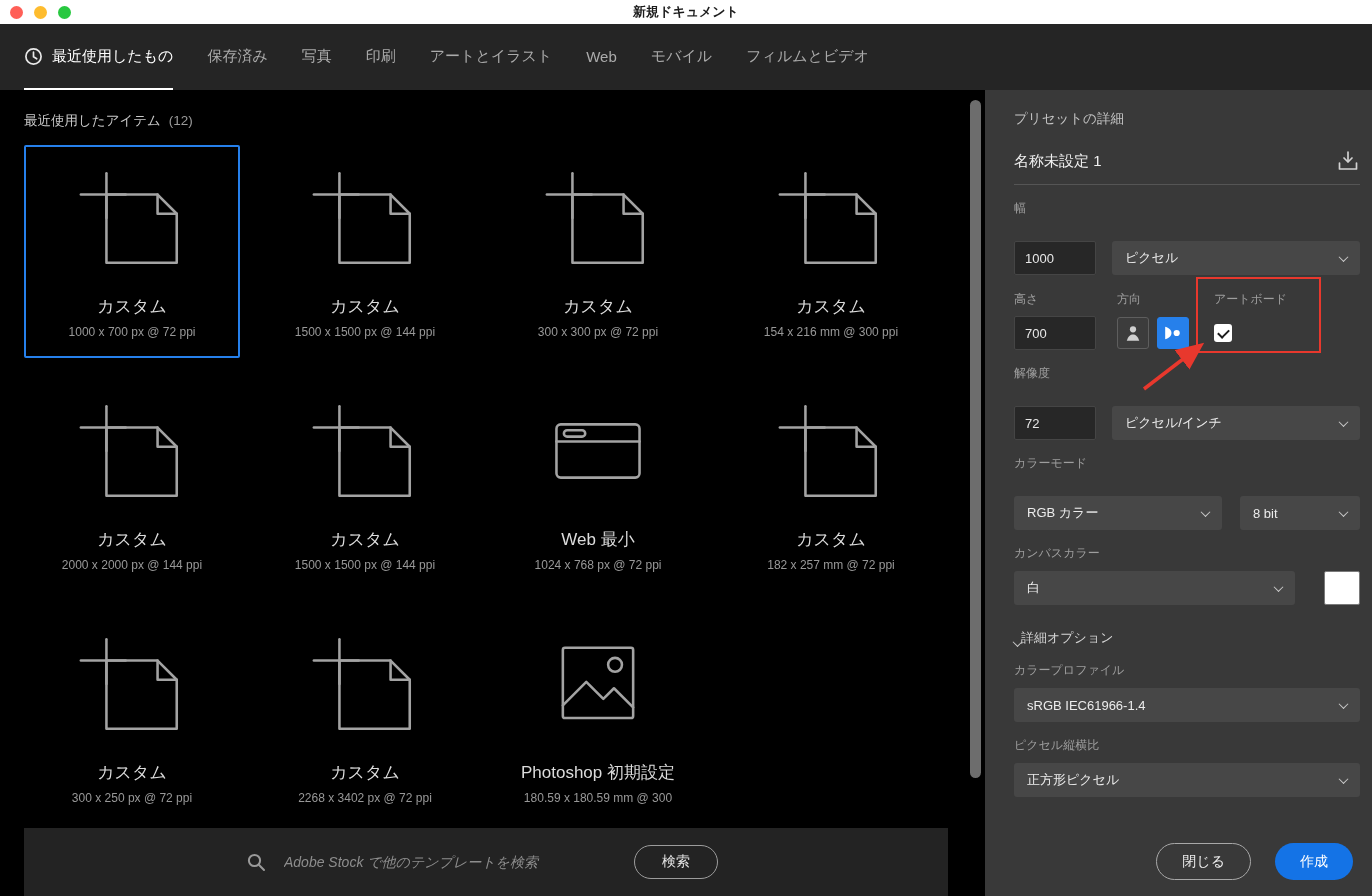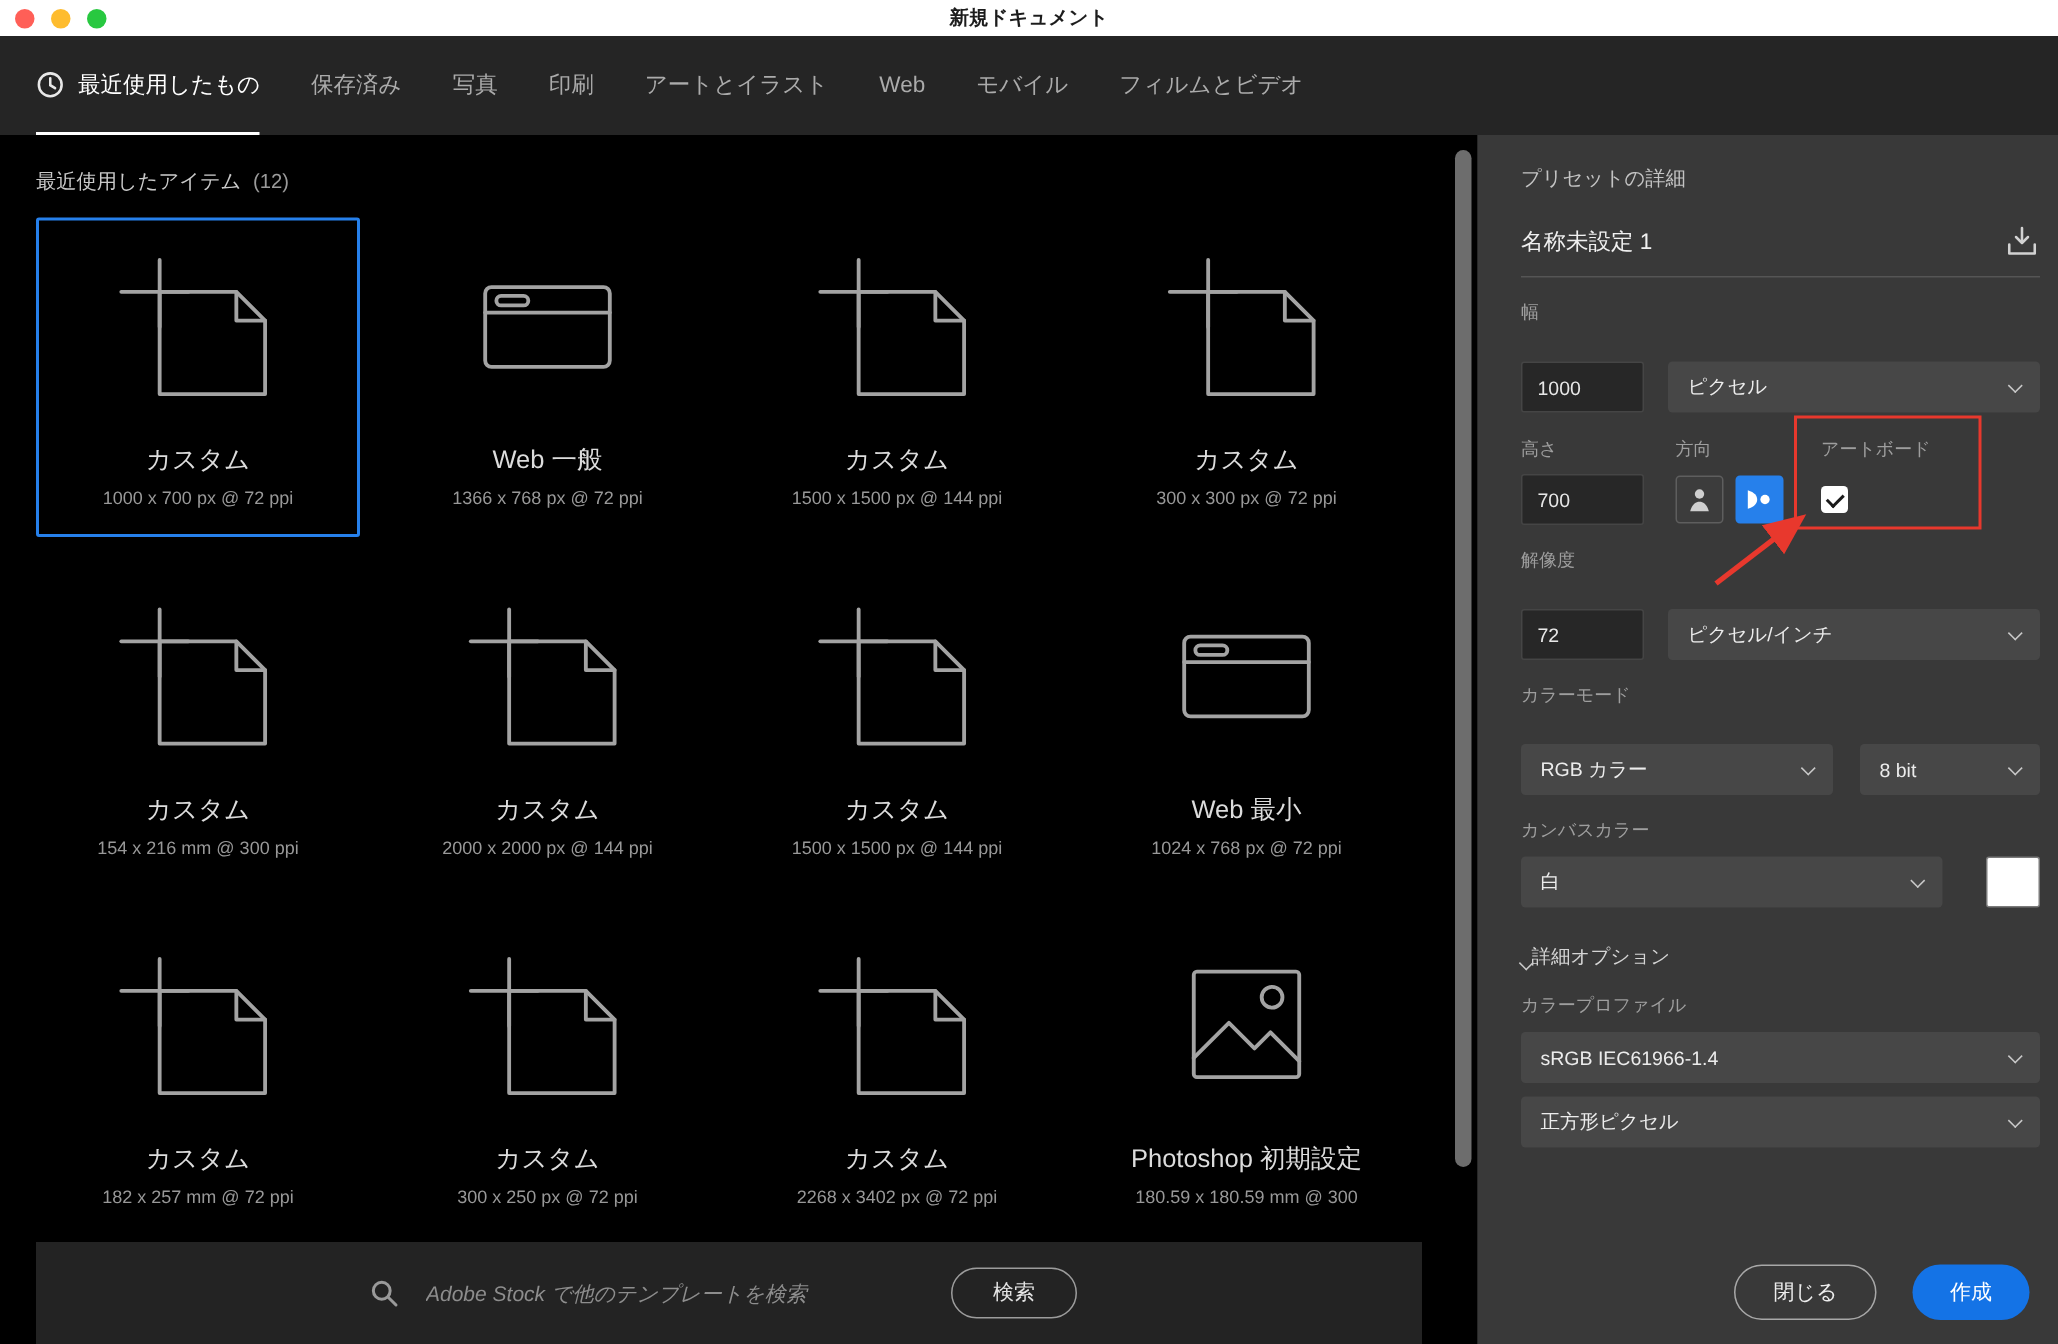--- a/index.html
+++ b/index.html
@@ -166,33 +166,20 @@
         <path d="M4 24 H46"></path>
                 <path d="M28 4 V46"></path>
         <path d="M28 24 H76 L94 42 V88 H28 Z"></path>
                 <path d="M76 24 V42 H94"></path>
       </svg>
 
     </div>
     <div class="card-name">カスタム</div>
     <div class="card-dims">1000 x 700 px @ 72 ppi</div>
   </div>
-          <div class="card icon-web">
-    <div class="card-icon">
-
-      <svg class="lineart ic-web" width="112" height="98" viewBox="0 0 104 92">
-        <rect x="13" y="21" width="78" height="50" rx="4"></rect>
-                <path d="M13 37 H91"></path>
-                <rect x="20" y="26.5" width="20" height="6" rx="3"></rect>
-      </svg>
-
-    </div>
-    <div class="card-name">Web 一般</div>
-    <div class="card-dims">1366 x 768 px @ 72 ppi</div>
-  </div>
           <div class="card icon-doc">
     <div class="card-icon">
       <svg class="lineart ic-doc" width="112" height="98" viewBox="0 0 104 92">
         <path d="M4 24 H46"></path>
                 <path d="M28 4 V46"></path>
         <path d="M28 24 H76 L94 42 V88 H28 Z"></path>
                 <path d="M76 24 V42 H94"></path>
       </svg>
 
     </div>
@@ -412,20 +399,21 @@
         <span class="chev"></span>
         <span>詳細オプション</span>
       </div>
 
       <span class="f-label">カラープロファイル</span>
       <div class="dropdown full">
         <span>sRGB IEC61966-1.4</span>
         <span class="chev"></span>
       </div>
 
+      <span class="f-label">ピクセル縦横比</span>
       <div class="dropdown full">
         <span>正方形ピクセル</span>
         <span class="chev"></span>
       </div>
 
       <div class="footer">
         <button class="btn ghost">閉じる</button>
         <button class="btn primary">作成</button>
       </div>
     </div>

